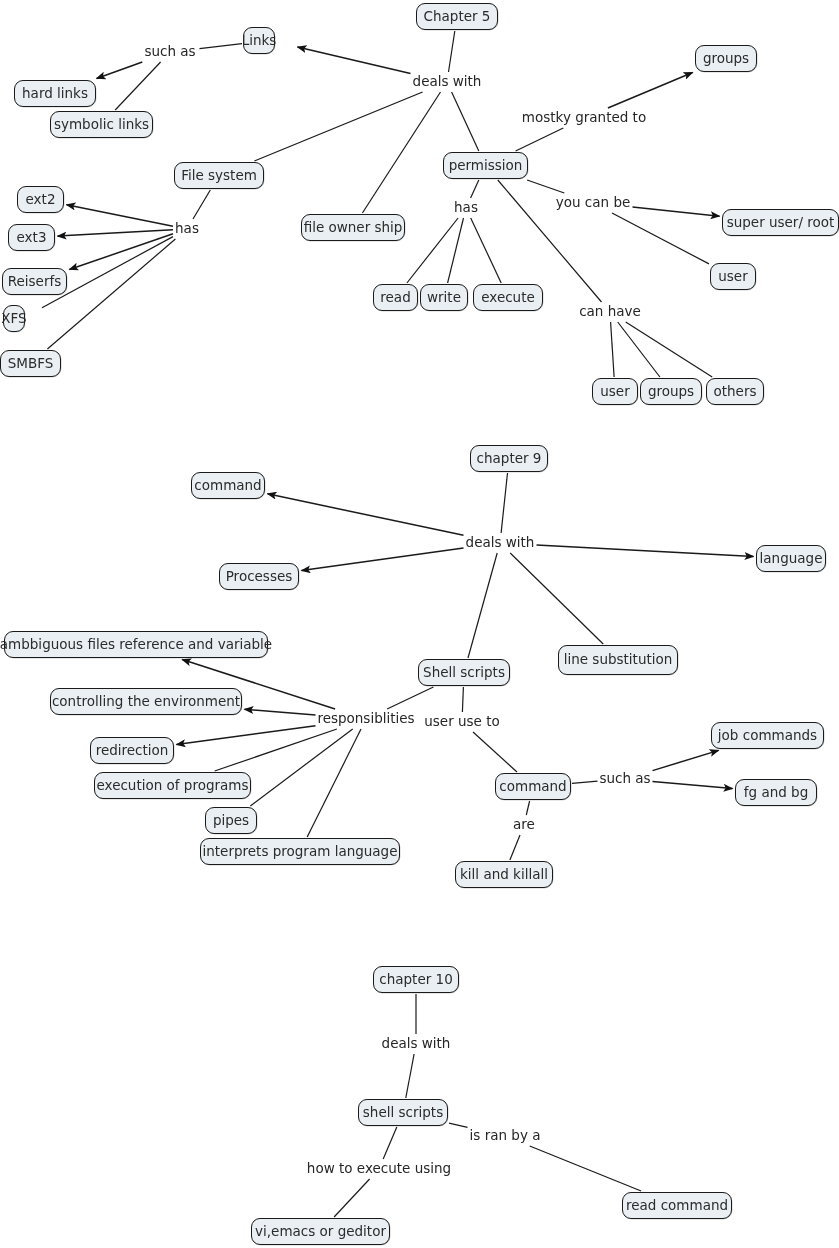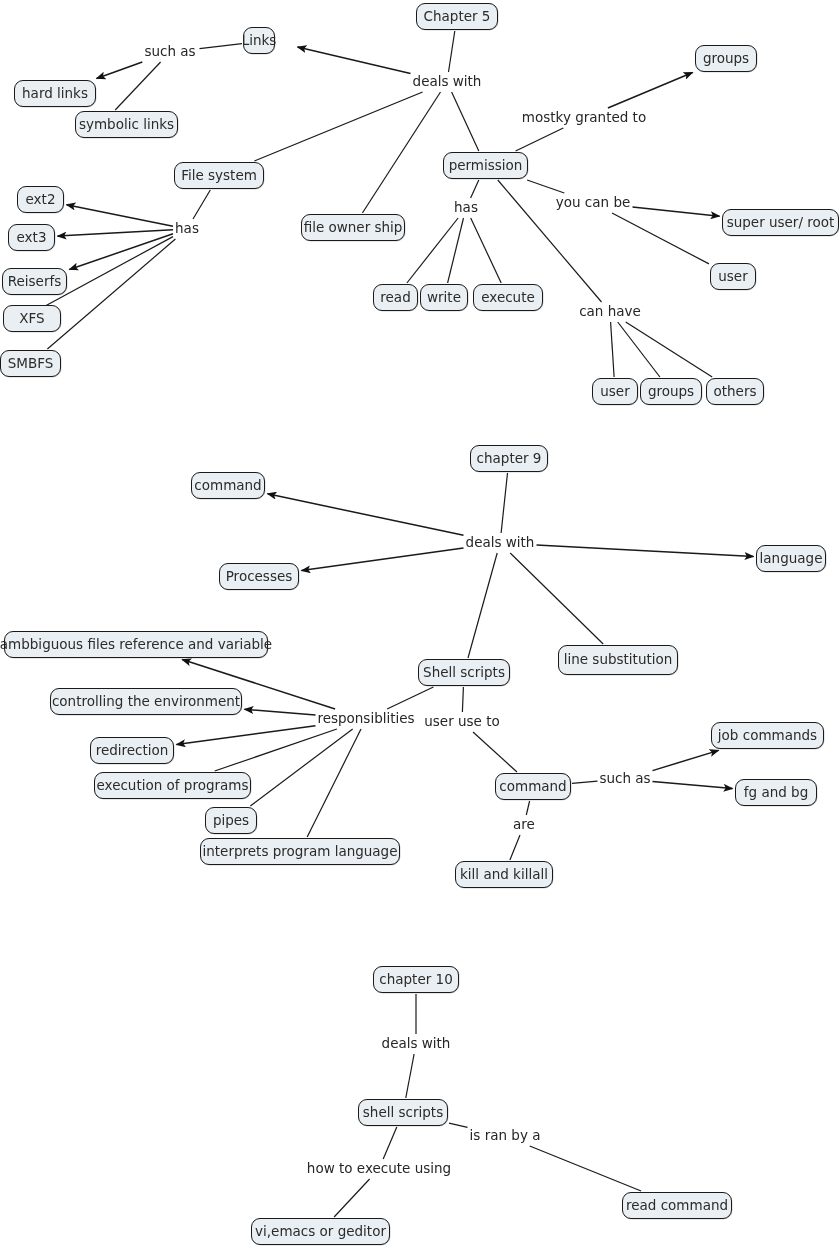--- a/index.html
+++ b/index.html
@@ -118,26 +118,26 @@
         <line x1="449.0" y1="1123.1" x2="467.5" y2="1127.4" stroke="#1a1a1a" stroke-width="1.2" stroke-linecap="butt"></line>
         <line x1="529.7" y1="1146.0" x2="641.1" y2="1191.0" stroke="#1a1a1a" stroke-width="1.2" stroke-linecap="butt"></line>
         <line x1="396.8" y1="1127.0" x2="383.2" y2="1159.0" stroke="#1a1a1a" stroke-width="1.2" stroke-linecap="butt"></line>
         <line x1="369.6" y1="1179.0" x2="334.1" y2="1217.0" stroke="#1a1a1a" stroke-width="1.2" stroke-linecap="butt"></line>
       </g>
   </svg>
   <div id="nodes-group">
       <div class="node" style="left: 416px; top: 3px; width: 82px; height: 27px;">Chapter 5</div>
       <div class="node" style="left: 243px; top: 27px; width: 32px; height: 27px;">Links</div>
       <div class="node" style="left: 14px; top: 80px; width: 82px; height: 27px;">hard links</div>
-      <div class="node" style="left: 50px; top: 111px; width: 103px; height: 27px; margin-left: 25px;">symbolic links</div>
+      <div class="node" style="left: 50px; top: 111px; width: 103px; height: 27px;">symbolic links</div>
       <div class="node" style="left: 174px; top: 162px; width: 90px; height: 27px;">File system</div>
       <div class="node" style="left: 17px; top: 186px; width: 47px; height: 27px;">ext2</div>
       <div class="node" style="left: 8px; top: 224px; width: 47px; height: 27px;">ext3</div>
       <div class="node" style="left: 2px; top: 268px; width: 65px; height: 27px;">Reiserfs</div>
-      <div class="node" style="left: 3px; top: 305px; width: 58px; height: 27px;">XFS</div>
+      <div class="node" style="left: 3px; top: 305px; width: 22px; height: 27px;">XFS</div>
       <div class="node" style="left: 0px; top: 350px; width: 61px; height: 27px;">SMBFS</div>
       <div class="node" style="left: 301px; top: 214px; width: 104px; height: 27px;">file owner ship</div>
       <div class="node" style="left: 443px; top: 152px; width: 85px; height: 27px;">permission</div>
       <div class="node" style="left: 695px; top: 45px; width: 62px; height: 27px;">groups</div>
       <div class="node" style="left: 722px; top: 209px; width: 117px; height: 27px;">super user/ root</div>
       <div class="node" style="left: 710px; top: 263px; width: 46px; height: 27px;">user</div>
       <div class="node" style="left: 373px; top: 284px; width: 45px; height: 27px;">read</div>
       <div class="node" style="left: 420px; top: 284px; width: 48px; height: 27px;">write</div>
       <div class="node" style="left: 473px; top: 284px; width: 70px; height: 27px;">execute</div>
       <div class="node" style="left: 592px; top: 378px; width: 46px; height: 27px;">user</div>

